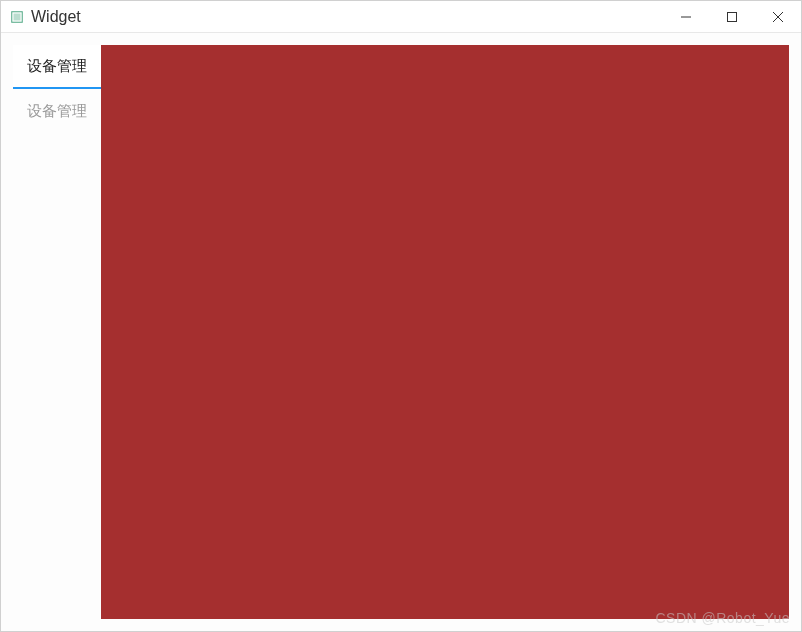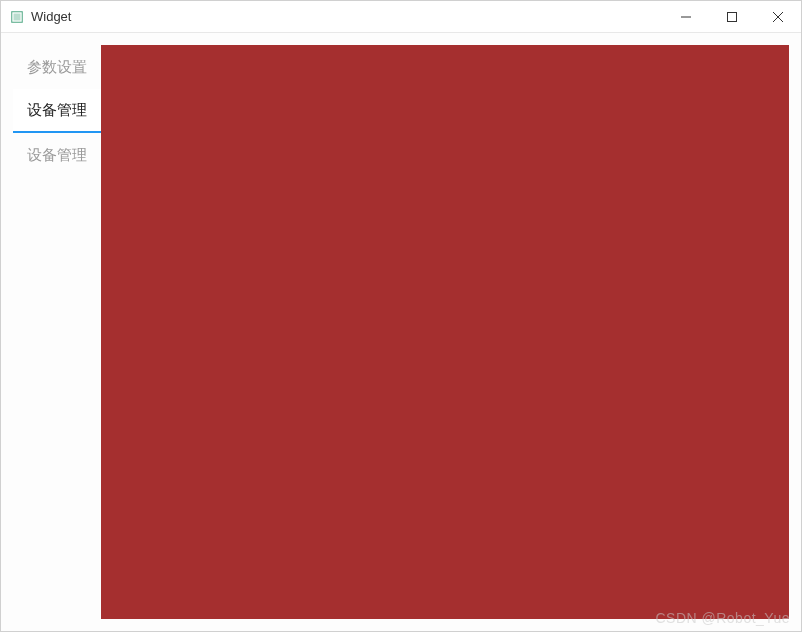--- a/index.html
+++ b/index.html
@@ -34,21 +34,21 @@
       height: 16px;
       display: flex;
       align-items: center;
       justify-content: center;
     }
     .app-icon svg {
       width: 14px;
       height: 14px;
     }
     .title-text {
-      font-size: 13px;
+      font-size: 16px;
       color: #333;
     }
     .window-controls {
       display: flex;
       height: 100%;
     }
     .win-btn {
       width: 46px;
       height: 100%;
       display: flex;
@@ -135,23 +135,20 @@
       <svg viewBox="0 0 10 10">
           <line x1="0" y1="0" x2="10" y2="10"></line>
           <line x1="10" y1="0" x2="0" y2="10"></line>
         </svg>
     </div>
   </div>
 </div>
 
 <div class="content-area">
   <div class="tab-bar">
-    <div class="tab-item">
-      <span>参数设置</span>
-    </div>
     <div class="tab-item active">
       <span>设备管理</span>
     </div>
     <div class="tab-item">
       <span>设备管理</span>
     </div>
   </div>
   <div class="tab-content"></div>
 </div>
 

